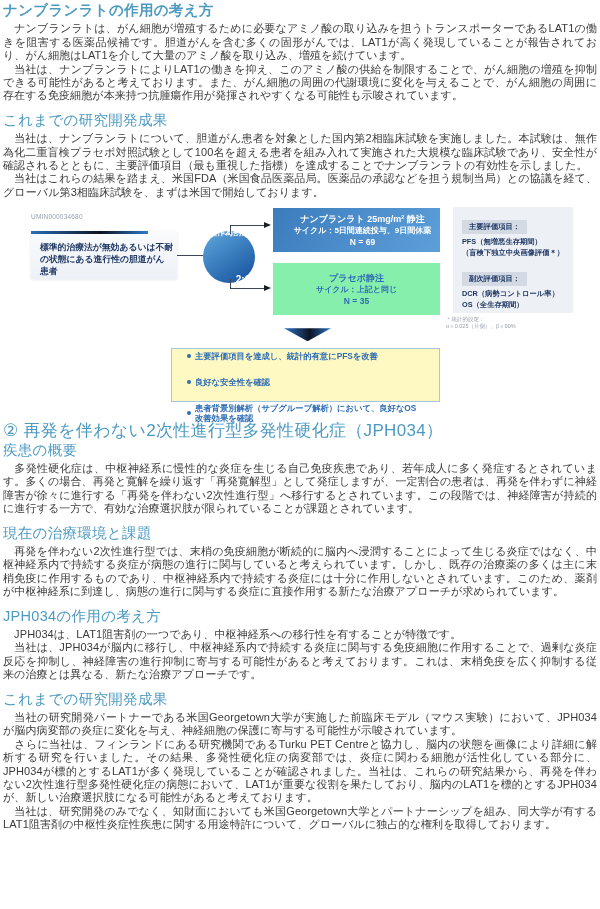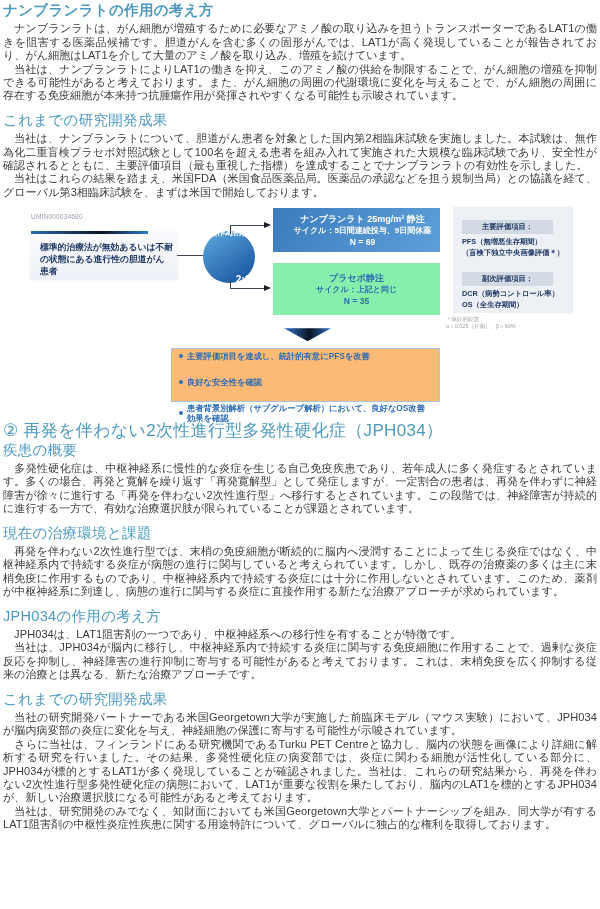--- a/index.html
+++ b/index.html
@@ -40,30 +40,30 @@
   .arm{position:absolute;left:270px;width:167px;box-sizing:border-box;
     display:flex;flex-direction:column;align-items:center;justify-content:center;text-align:center;}
   .arm-treatment{top:3px;height:44px;background:linear-gradient(120deg,#3c7cbd,#5d9fd9);color:#ffffff;padding-left:12px;}
   .arm-placebo{top:58px;height:52px;background:#86efac;color:#2e6db4;}
   .arm .l1{font-size:9px;font-weight:bold;line-height:12px;}
   .arm .l2{font-size:8px;font-weight:bold;line-height:11px;}
   .arm .l3{font-size:8.5px;font-weight:bold;line-height:12px;}
   .endpoint-panel{position:absolute;left:450px;top:2px;width:120px;height:106px;
     background:#edf0f5;padding:8px 0 0 9px;box-sizing:border-box;}
   .ep-chip{display:inline-block;background:#d3dae4;color:#1f3864;font-size:7.3px;
-    font-weight:bold;padding:2px 20px;margin-bottom:3px;}
+    font-weight:bold;padding:2px 7px;margin-bottom:3px;}
   .ep-item{font-size:7.3px;font-weight:bold;color:#1f3864;line-height:10.5px;}
   .ep-gap{height:9px;}
   .ep-footnote{position:absolute;left:443px;top:111px;font-size:5.5px;color:#9aa0a8;line-height:7px;}
   .down-arrow{position:absolute;left:281px;top:123px;width:47px;height:13px;
     background:linear-gradient(90deg,#2e75c8,#0c1424 55%,#2e75c8);
     clip-path:polygon(0 0,100% 0,50% 100%);}
   .results-box{position:absolute;left:168px;top:143px;width:269px;height:54px;
-    border:1px solid #a9c4e2;background:#fdba74;box-sizing:border-box;
-    display:flex;flex-direction:column;justify-content:space-evenly;padding:2px 7px;gap:16px;}
+    border:1px solid #a9c4e2;background:#fef9c3;box-sizing:border-box;
+    display:flex;flex-direction:column;justify-content:space-evenly;padding:2px 15px;gap:16px;}
   .result-item{display:flex;align-items:center;font-size:8.3px;font-weight:bold;color:#2e6db4;line-height:10px;}
   .dot{width:4px;height:4px;border-radius:50%;background:#2e6db4;margin-right:4px;flex:none;}
 </style>
 </head>
 <body>
 
 <div class="page">
 
   <div class="sec">
     <h2 class="sec-heading">ナンブランラトの作用の考え方</h2>

